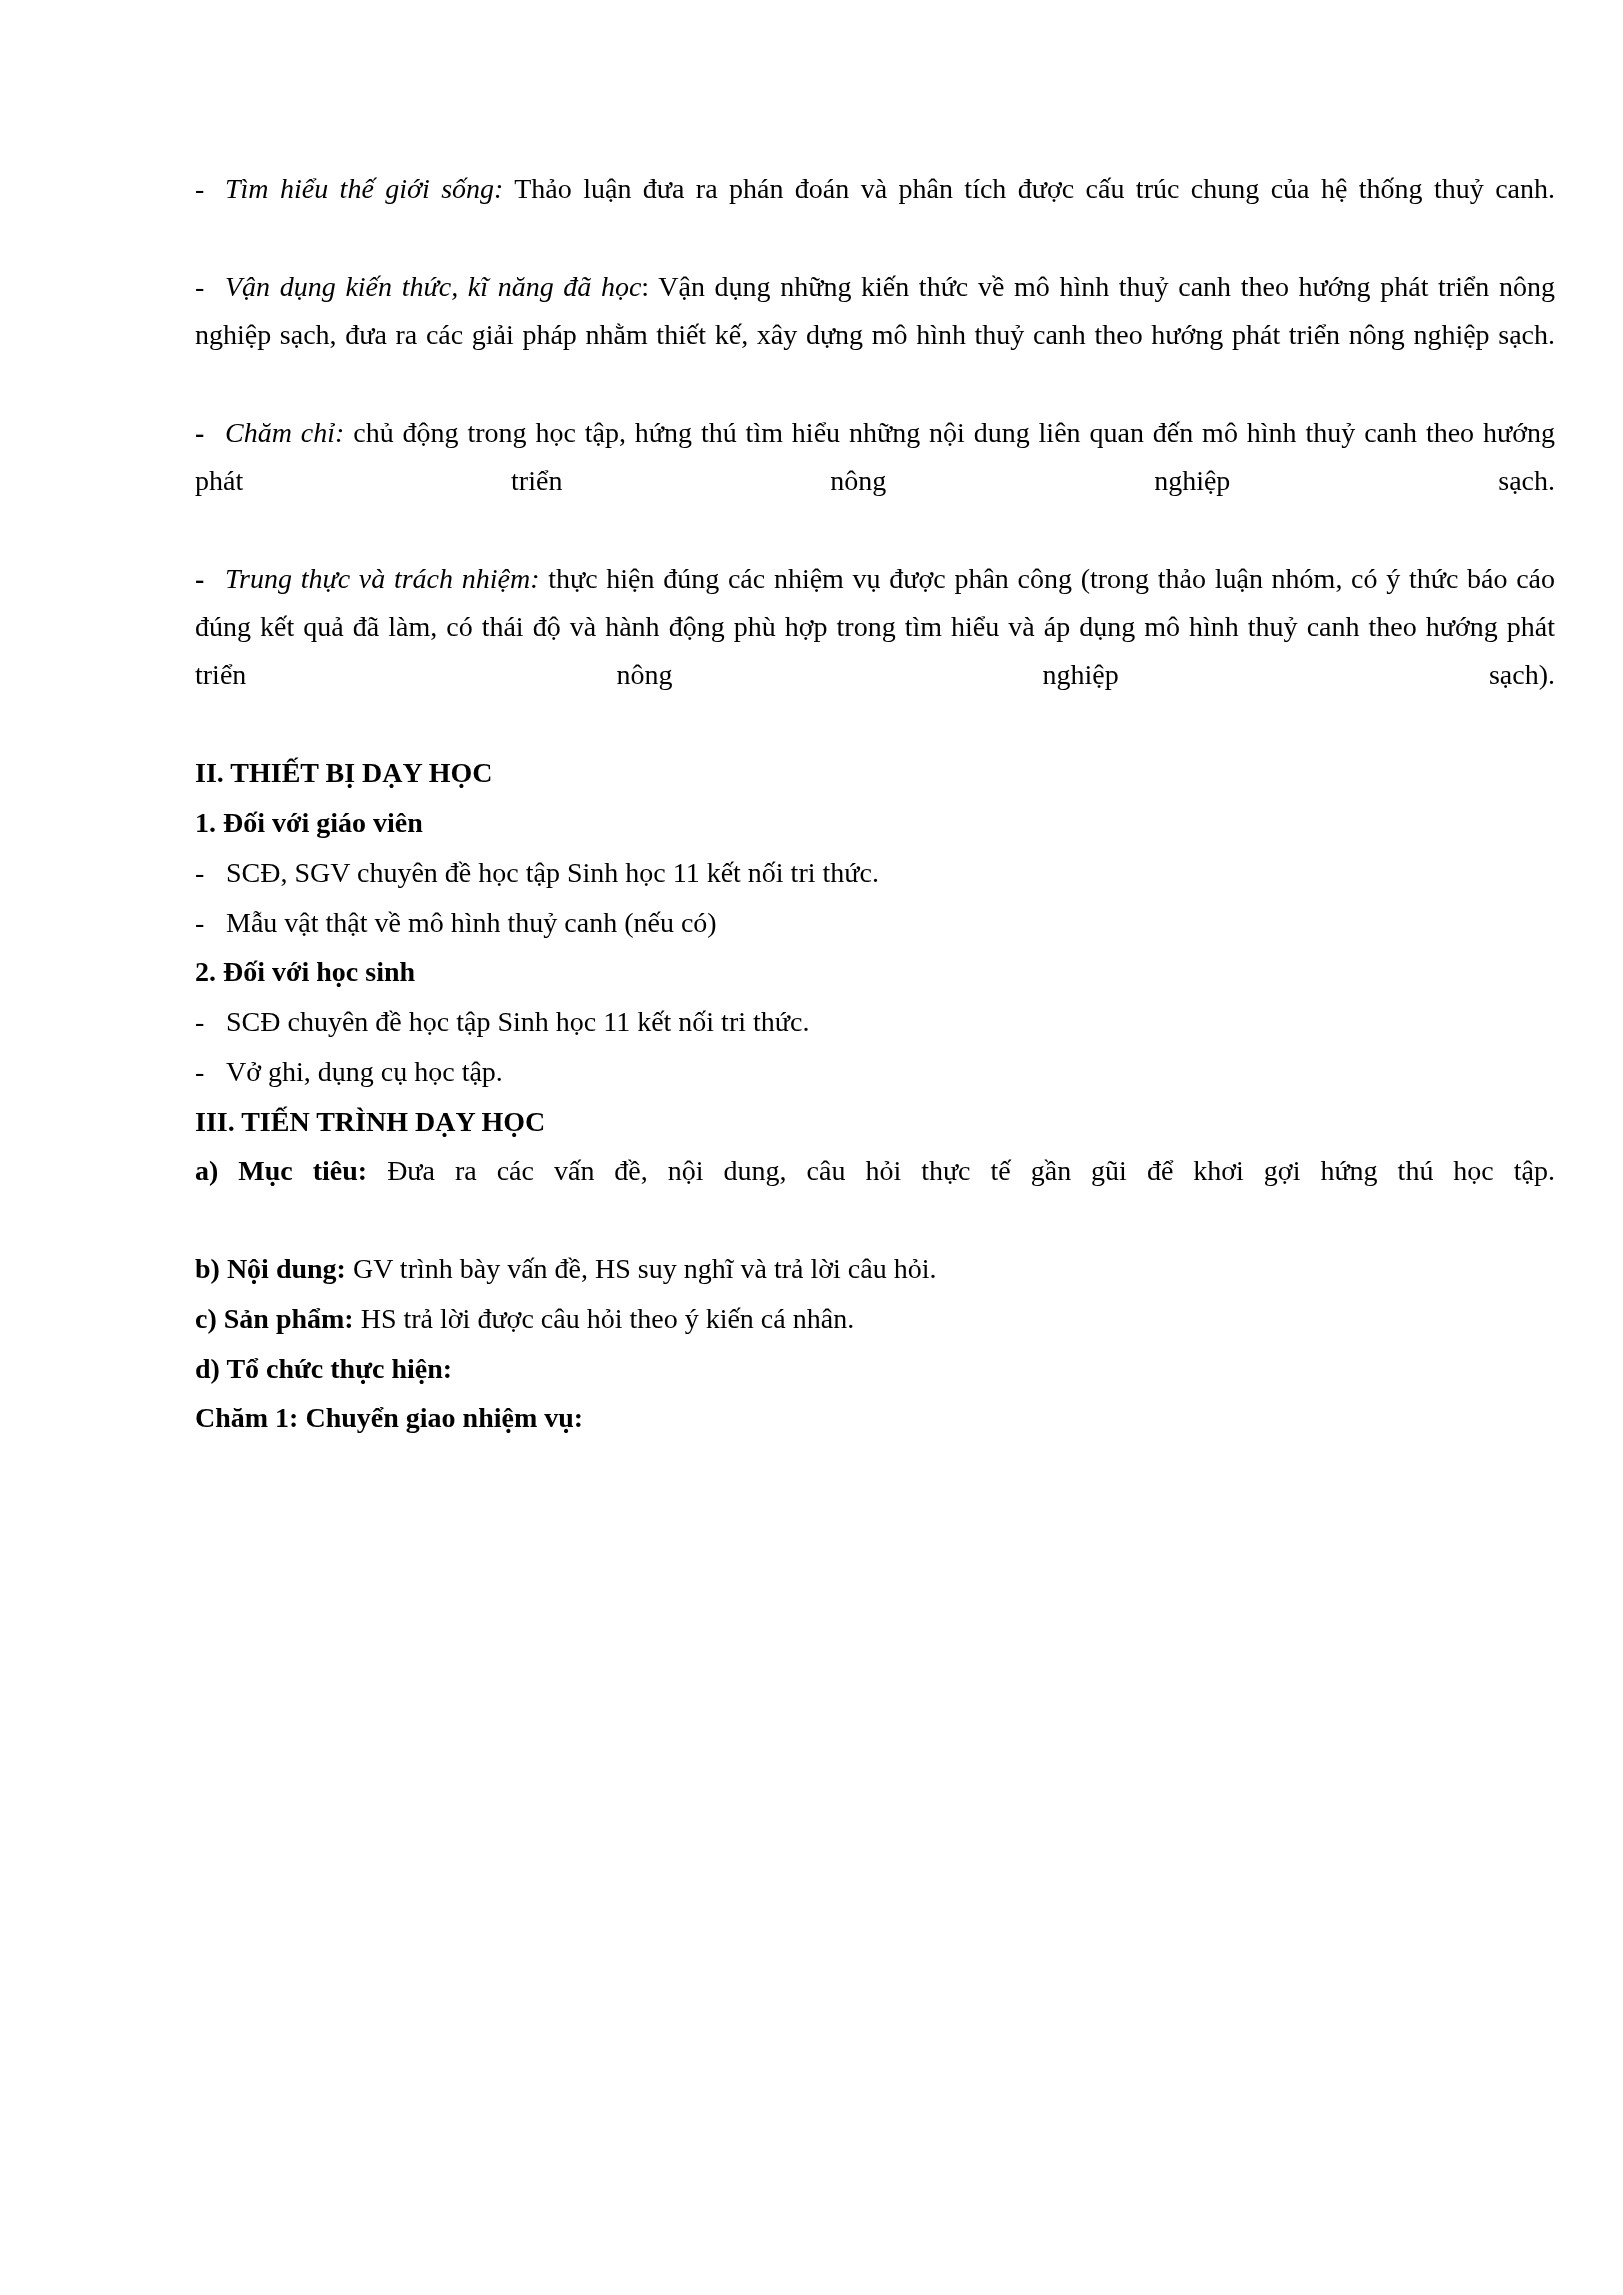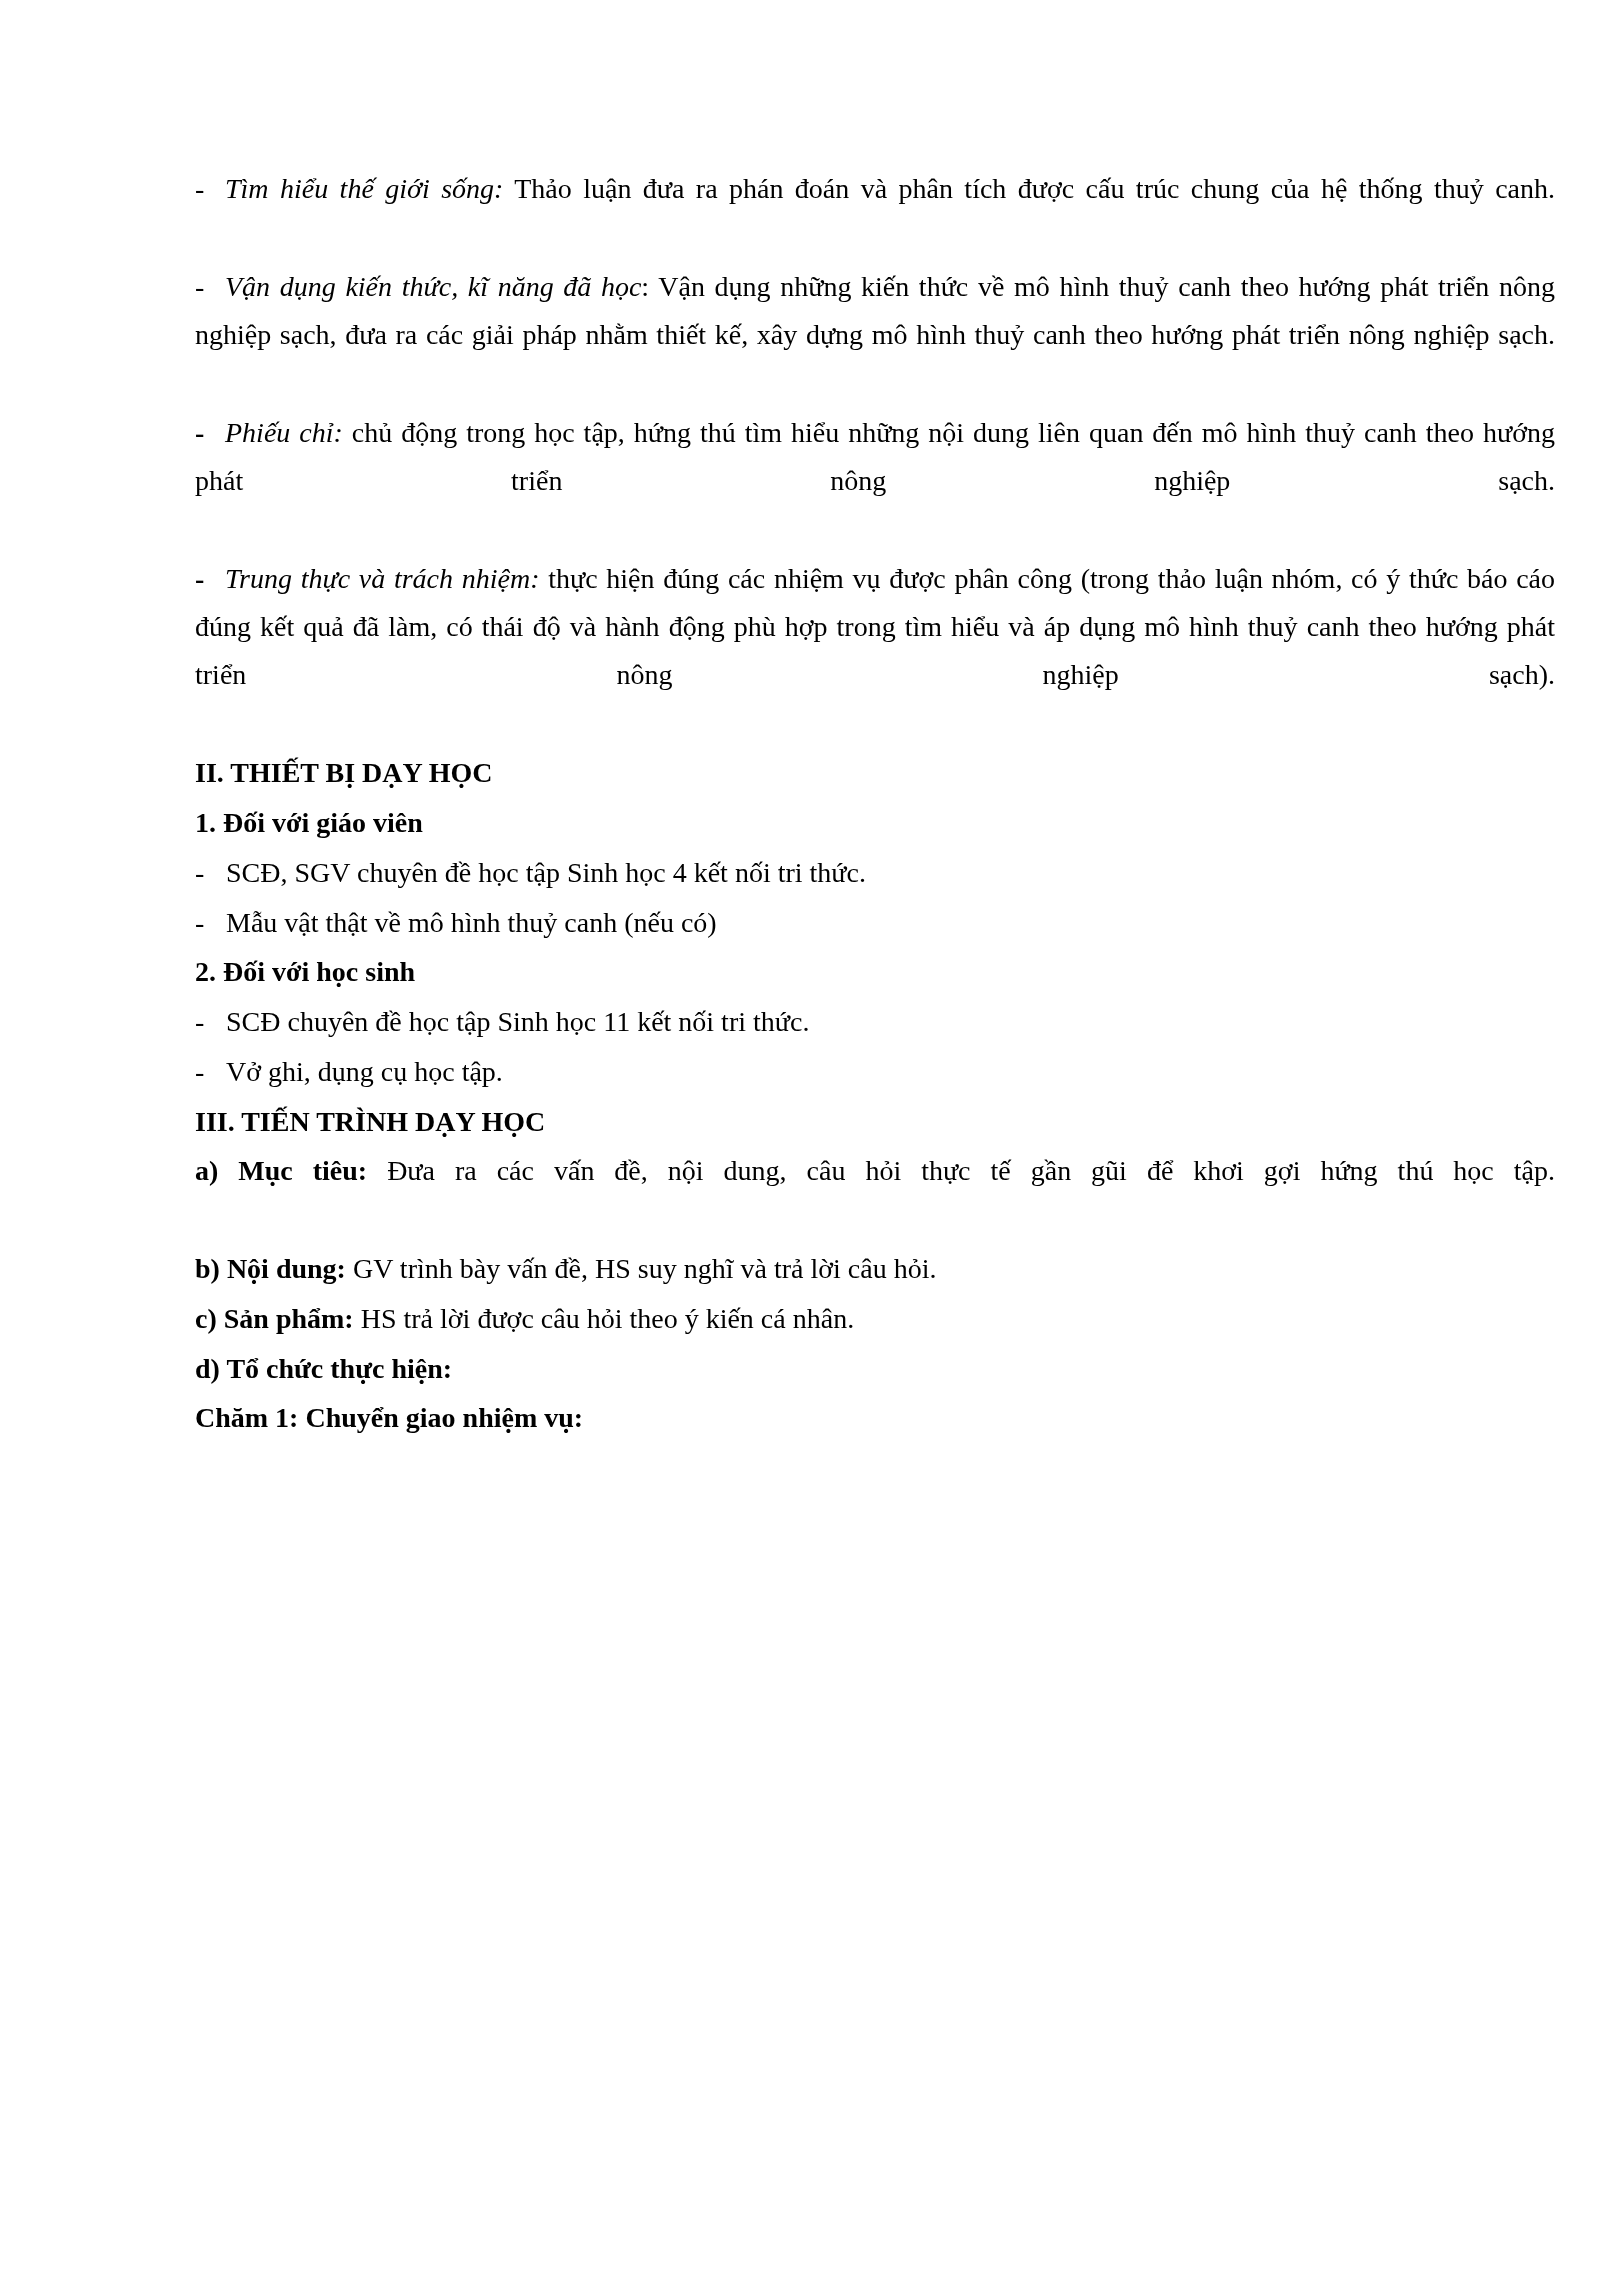--- a/index.html
+++ b/index.html
@@ -70,33 +70,33 @@
     <p class="para">
       <span class="dash">-</span><span class="it">Tìm  hiểu  thế giới sống:</span><span> Thảo luận đưa ra phán đoán và phân tích được cấu trúc chung của hệ thống thuỷ canh.</span>
     </p>
 
     <p class="para">
       <span class="dash">-</span><span class="it">Vận dụng kiến thức, kĩ năng đã học</span><span>: Vận dụng những kiến thức về  mô hình thuỷ canh theo hướng phát triển nông nghiệp sạch, đưa ra các giải pháp nhằm thiết kế, xây dựng  mô hình thuỷ canh theo hướng phát triển nông nghiệp sạch.</span>
     </p>
 
 
     <p class="para">
-      <span class="dash b">-</span><span class="it">Phiếu chỉ:</span><span> chủ động trong học tập, hứng thú tìm hiểu những nội dung liên quan đến mô hình thuỷ canh theo hướng phát triển nông nghiệp sạch.</span>
+      <span class="dash b">-</span><span class="it">Chăm chỉ:</span><span> chủ động trong học tập, hứng thú tìm hiểu những nội dung liên quan đến mô hình thuỷ canh theo hướng phát triển nông nghiệp sạch.</span>
     </p>
 
     <p class="para">
       <span class="dash b">-</span><span class="it">Trung thực và trách nhiệm:</span><span> thực hiện đúng các nhiệm vụ được phân công (trong thảo luận nhóm, có ý thức báo cáo đúng kết quả đã làm, có thái độ và hành động phù hợp trong tìm hiểu và áp dụng mô hình thuỷ canh theo hướng phát triển nông nghiệp sạch).</span>
     </p>
 
     <p class="para heading noafter">II. THIẾT BỊ DẠY HỌC</p>
 
     <p class="para heading noafter">1. Đối với giáo viên</p>
 
     <p class="para noafter">
-      <span class="dash-wide">-</span><span>SCĐ, SGV chuyên đề học tập Sinh học 4 kết nối tri thức.</span>
+      <span class="dash-wide">-</span><span>SCĐ, SGV chuyên đề học tập Sinh học 11 kết nối tri thức.</span>
     </p>
 
 
     <p class="para noafter">
       <span class="dash-wide">-</span><span>Mẫu vật thật về mô hình thuỷ canh (nếu có)</span>
     </p>
 
 
     <p class="para heading noafter">2. Đối với học sinh</p>
 

